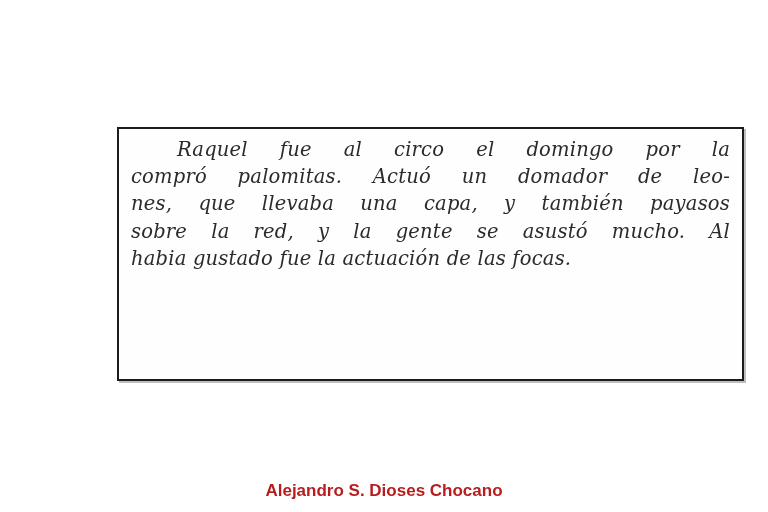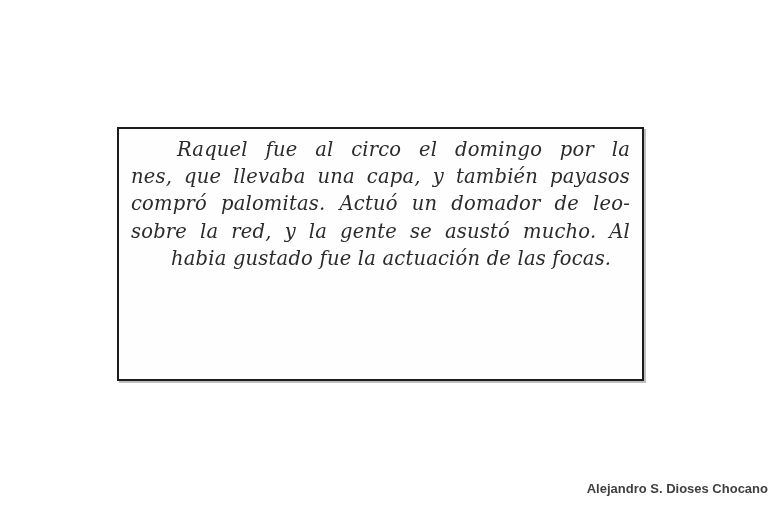--- a/index.html
+++ b/index.html
@@ -10,21 +10,21 @@
     width: 768px;
     height: 512px;
     background: #ffffff;
     position: relative;
     overflow: hidden;
   }
   .passage-box {
     position: absolute;
     left: 117px;
     top: 127px;
-    width: 527px;
+    width: 627px;
     height: 254px;
     box-sizing: border-box;
     border: 2px solid #1c1c1c;
     box-shadow: 2px 2px 0 rgba(110,110,110,0.45);
     background: #fefefe;
     padding: 7px 12px 0 12px;
   }
   .text-line {
     font-family: "DejaVu Serif", serif;
     font-style: italic;
@@ -36,39 +36,38 @@
     text-align-last: justify;
     -moz-text-align-last: justify;
     white-space: nowrap;
     overflow: hidden;
   }
   .text-line.first {
     padding-left: 46px;
   }
   .text-line.last {
     text-align-last: left;
-    margin-left: 40px;
     -moz-text-align-last: left;
   }
   .attribution {
     position: absolute;
     left: 0;
     right: 0;
     top: 481px;
-    text-align: right;
+    text-align: center;
     font-family: "Liberation Sans", sans-serif;
     font-weight: bold;
-    font-size: 13px;
-    color: #404040;
+    font-size: 17px;
+    color: #b91c1c;
   }
 </style>
 </head>
 <body>
 
 <div class="passage-box">
   <div class="text-line first">Raquel fue al circo el domingo por la</div>
+  <div class="text-line">compró palomitas. Actuó un domador de leo-</div>
   <div class="text-line">nes, que llevaba una capa, y también payasos</div>
-  <div class="text-line">compró palomitas. Actuó un domador de leo-</div>
   <div class="text-line">sobre la red, y la gente se asustó mucho. Al</div>
   <div class="text-line last">habia gustado fue la actuación de las focas.</div>
 </div>
 
 <div class="attribution">Alejandro S. Dioses Chocano</div>
 
 </body></html>

